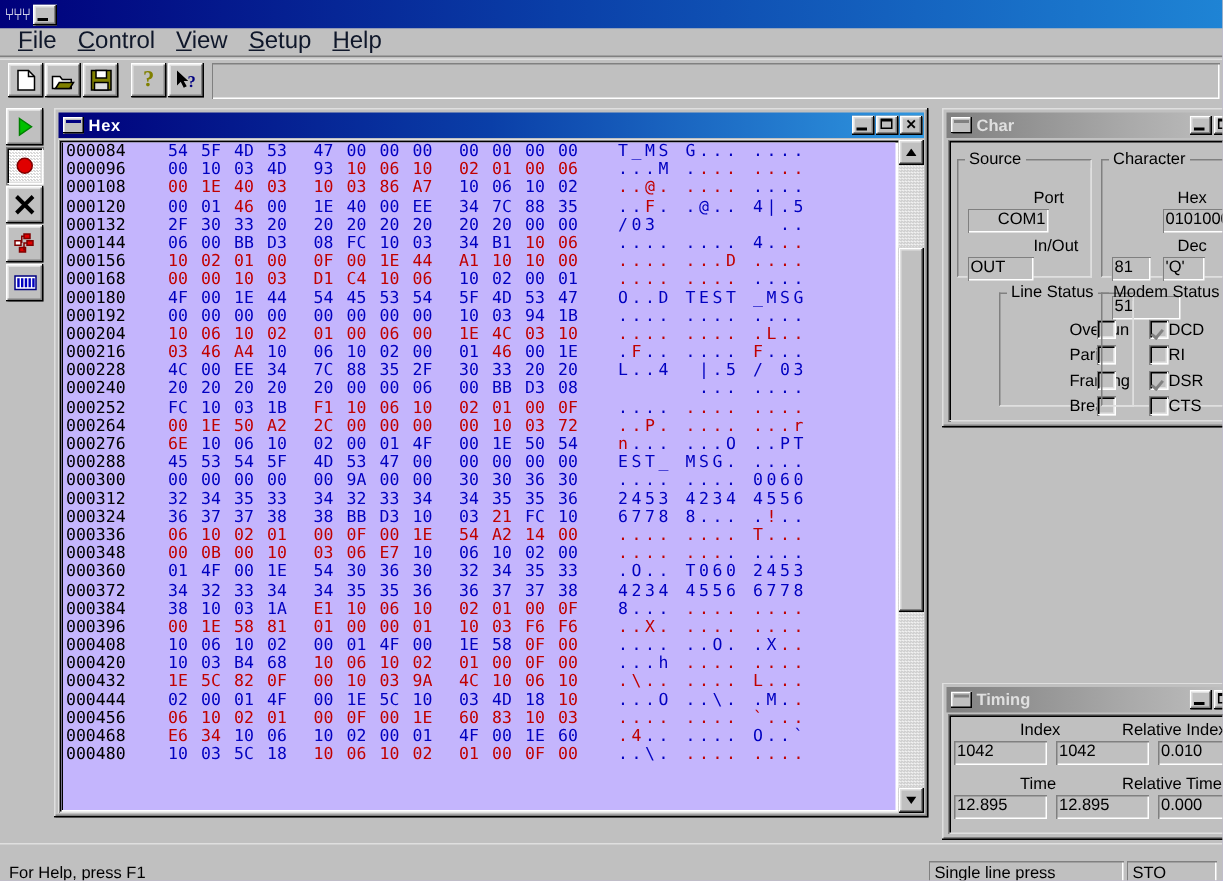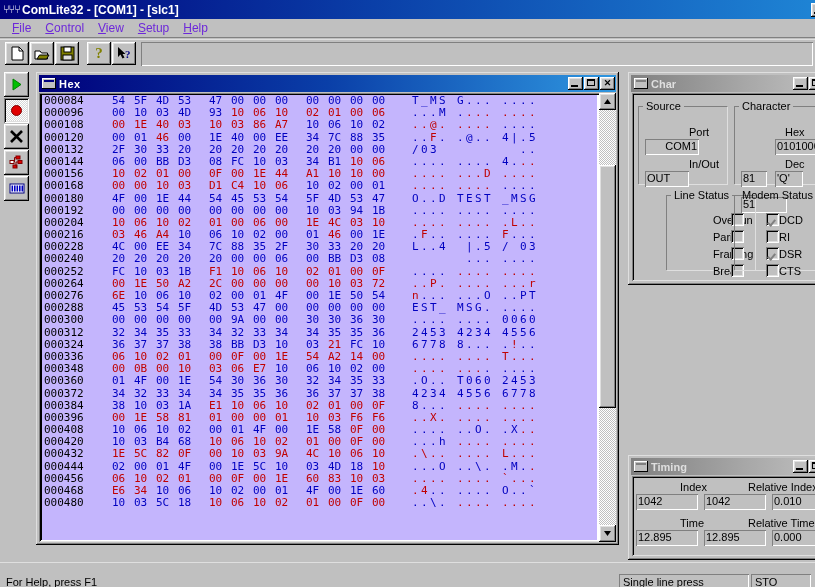--- a/index.html
+++ b/index.html
@@ -41,21 +41,21 @@
   }
   .tb-btn .min-glyph { position: absolute; left: 3px; bottom: 3px;
                        width: 7px; height: 2px; background: #000; }
 
   
   #menubar {
     position: absolute; left: 0; top: 19px; width: 815px; height: 19px;
     background: #c0c0c0; display: flex; align-items: center;
     padding-left: 5px; border-bottom: 1px solid #808080;
   }
-  #menubar .mi { padding: 2px 7px; font-size: 12px; color: #6d28d9; white-space: nowrap; }
+  #menubar .mi { padding: 2px 7px; font-size: 16px; color: #0f172a; white-space: nowrap; }
   #menubar .mi u { text-decoration: underline; }
 
   
   #toolbar {
     position: absolute; left: 0; top: 39px; width: 815px; height: 28px;
     background: #c0c0c0; display: flex; align-items: center; padding-left: 5px;
     border-top: 1px solid #dfdfdf;
   }
   .tbar-btn {
     width: 24px; height: 23px; background: #c0c0c0; margin-right: 1px;
@@ -234,21 +234,20 @@
   }
   #st-help { flex: 1; box-shadow: none; padding-left: 4px; }
 </style>
 </head>
 <body>
 
 <div id="app">
 
   <div id="titlebar">
     <div class="tb-icon">⑂⑂⑂</div>
-    <div class="tb-text">ComLite32 - [COM1] - [slc1]</div>
     <div class="tb-btns">
       <div class="tb-btn">
         <span class="min-glyph"></span>
       </div>
     </div>
   </div>
 
   <div id="menubar">
     <div class="mi"><u>F</u><span>ile</span></div>
     <div class="mi"><u>C</u><span>ontrol</span></div>

